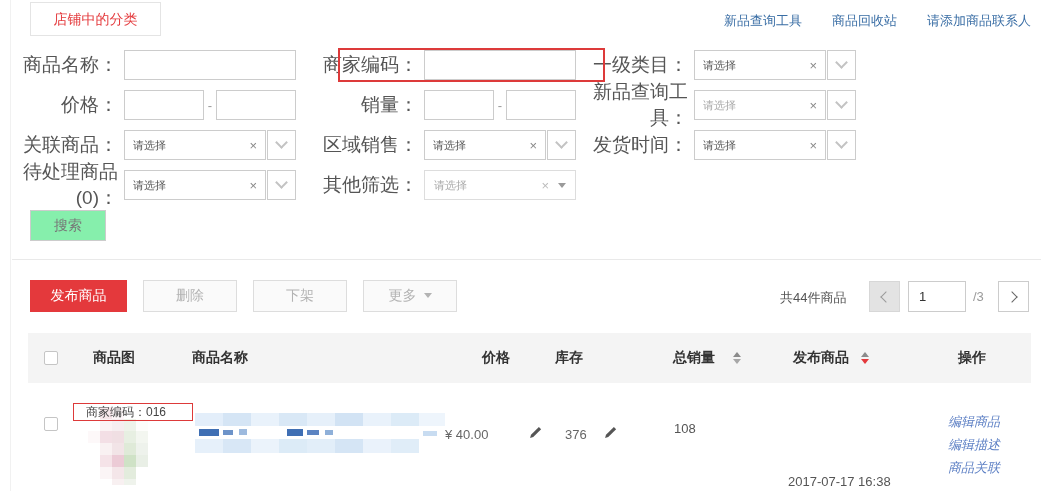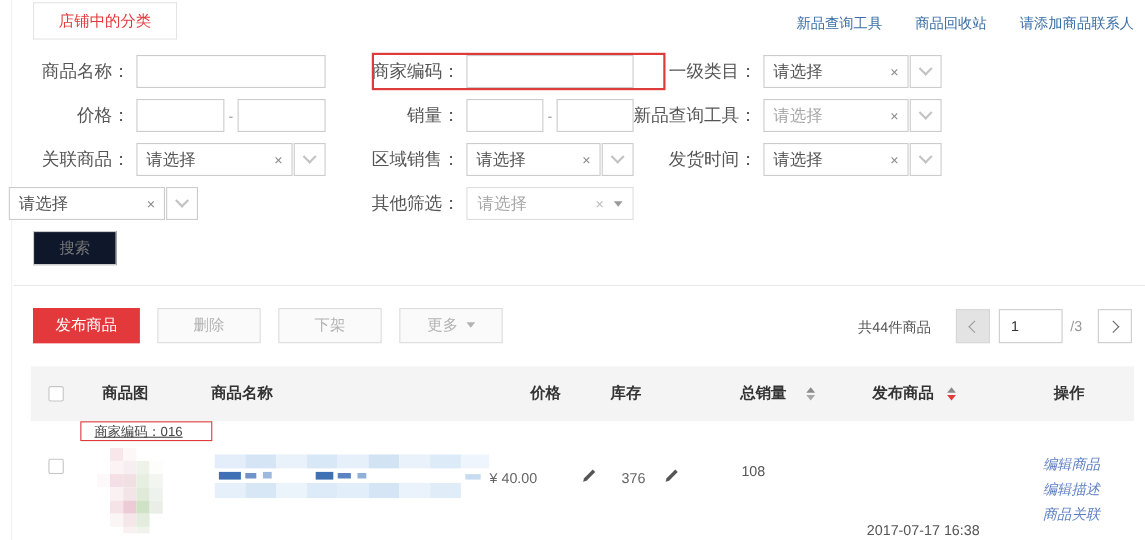--- a/index.html
+++ b/index.html
@@ -16,33 +16,33 @@
   .tab {
     left:30px; top:2px; width:131px; height:34px; line-height:32px;
     border:1px solid #e4e4e4; text-align:center;
     color:var(--accent-red,#e4393c); font-size:14px; background:#fff; cursor:pointer;
   }
   .top-links { top:12px; right:10px; display:flex; gap:30px; }
   .top-links a { color:var(--link-blue,#3a6ea5); text-decoration:none; font-size:13px; cursor:pointer; }
 
   
   .field { position:absolute; display:flex; align-items:center; height:30px; }
-  .flabel { display:inline-block; text-align:right; padding-right:6px; color:#555; font-size:16px; flex:none; }
+  .flabel { display:inline-block; text-align:right; padding-right:6px; color:#555; font-size:19px; flex:none; }
   .lw { width:116px; } .rw { width:134px; }
   .txt {
     height:30px; border:1px solid #ccc; background:#fff; font-size:13px;
     color:#333; padding:0 8px; outline:none;
   }
   .dash { width:12px; text-align:center; color:#999; }
   .sel { display:flex; align-items:center; }
   .sel-box {
     height:30px; border:1px solid #ccc; background:#fff; display:flex;
     align-items:center; padding:0 8px; cursor:pointer;
   }
-  .sel-val { font-size:15px; color:#555; }
+  .sel-val { font-size:11px; color:#555; }
   .sel-val.light { color:#a8a8a8; }
   .clear-x { margin-left:auto; color:#888; font-size:13px; line-height:1; cursor:pointer; }
   .clear-x.light { color:#bbb; }
   .sel-arrow {
     width:29px; height:30px; border:1px solid #ccc; background:#fff; margin-left:1px;
     display:flex; align-items:center; justify-content:center; cursor:pointer;
   }
   .chev { display:inline-block; width:9px; height:9px; border-right:2px solid #c3c3c3; border-bottom:2px solid #c3c3c3; }
   .chev.down { transform:rotate(45deg); margin-top:-5px; }
   .chev.sm { width:8px; height:8px; border-width:1px; }
@@ -55,21 +55,21 @@
   .tri-down-fill {
     display:inline-block; width:0; height:0; margin-left:9px;
     border-left:4px solid transparent; border-right:4px solid transparent; border-top:5px solid #9a9a9a;
   }
   .ann {
     position:absolute; border:2px solid var(--annotation-red,#dd3a3a);
     background:transparent; pointer-events:none; z-index:6;
   }
   .btn-search {
     left:30px; top:210px; width:76px; height:31px;
-    border:1px solid #ccc; background:#0f172a; color:#777; font-size:14px; cursor:pointer;
+    border:1px solid #ccc; background:#86efac; color:#777; font-size:14px; cursor:pointer;
   }
 
   .divider { left:12px; top:259px; width:1029px; height:1px; background:#e9e9e9; }
 
   
   .btn { position:absolute; top:280px; height:32px; font-size:14px; cursor:pointer; }
   .btn-red { background:var(--accent-red,#e4393c); border:1px solid var(--accent-red,#e4393c); color:#fff; }
   .btn-gray { background:#fafafa; border:1px solid #ddd; color:#b3b3b3; }
   .caret-down {
     display:inline-block; width:0; height:0; margin-left:7px; vertical-align:2px;
@@ -91,23 +91,23 @@
   }
   .sort { position:absolute; display:inline-flex; flex-direction:column; gap:2px; cursor:pointer; }
   .tri { width:0; height:0; border-left:4px solid transparent; border-right:4px solid transparent; }
   .tri.up   { border-bottom:5px solid #8b8b8b; }
   .tri.dn   { border-top:5px solid #a7a7a7; }
   .tri.dn.red { border-top-color:var(--accent-red,#e4393c); }
 
   .trow { left:28px; top:383px; width:1003px; height:108px; background:#fff; }
   .cell { position:absolute; font-size:13px; color:#666; white-space:nowrap; }
   .row-ann {
-    position:absolute; left:45px; top:0; width:120px; height:18px;
+    position:absolute; left:45px; top:20px; width:120px; height:18px;
     border:1px solid var(--annotation-red,#dd3a3a); color:#444; font-size:12px;
-    line-height:16px; padding-left:12px; white-space:nowrap; z-index:6;text-decoration:underline;
+    line-height:16px; padding-left:12px; white-space:nowrap; z-index:6;
   }
   .pencil { position:absolute; cursor:pointer; }
   .op-link { position:absolute; color:var(--action-link-blue,#5c7fc4); font-size:13px; text-decoration:none; cursor:pointer;font-style:italic; }
 </style>
 </head>
 <body>
 
 <div class="abs left-rule"></div>
 
 <div class="abs tab">店铺中的分类</div>
@@ -202,20 +202,21 @@
       <span class="sel-val">请选择</span>
       <span class="clear-x">×</span>
     </div>
     <div class="sel-arrow">
         <i class="chev down"></i>
       </div>
   </div>
 </div>
 
 <div class="field" style="left:8px; top:170px;">
+  <span class="flabel lw">待处理商品(0)：</span>
   <div class="sel">
     <div class="sel-box" style="width:142px;">
       <span class="sel-val">请选择</span>
       <span class="clear-x">×</span>
     </div>
     <div class="sel-arrow">
         <i class="chev down"></i>
       </div>
   </div>
 </div>

